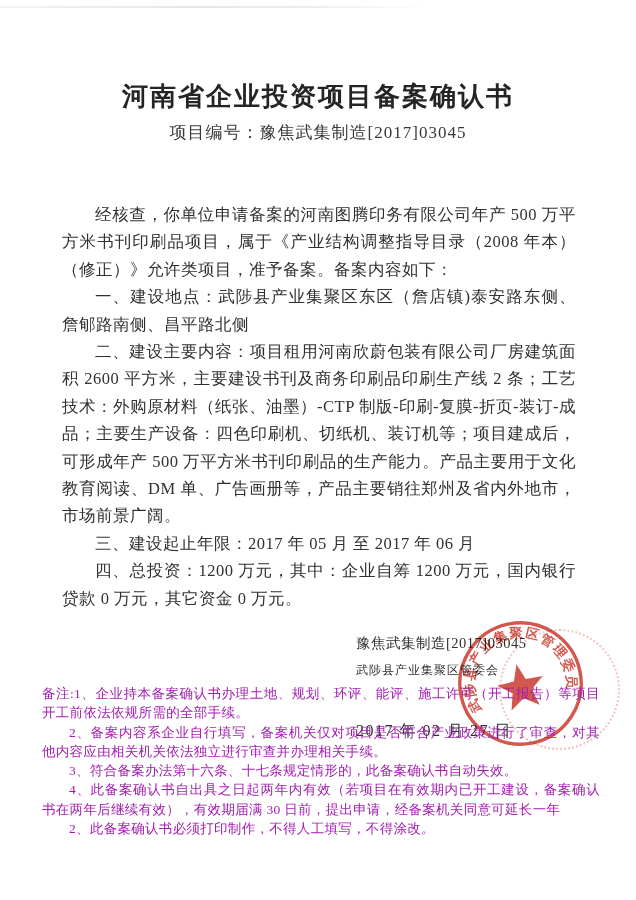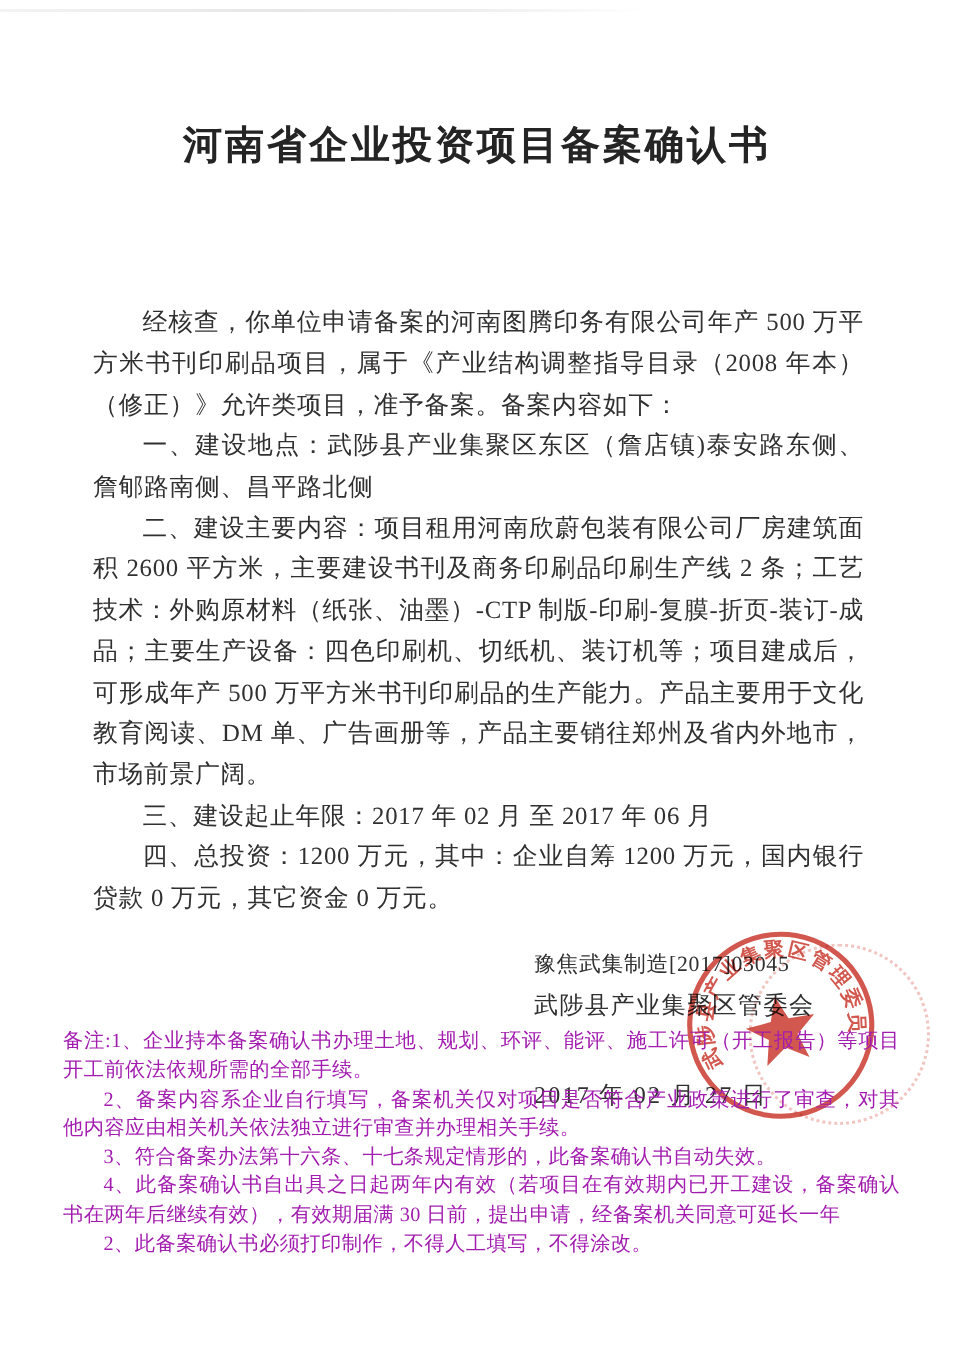--- a/index.html
+++ b/index.html
@@ -25,21 +25,21 @@
   }
   .doc-body{
     position:absolute;top:201px;left:62px;width:514px;
     font-size:16.5px;line-height:27.4px;color:#303030;text-align:justify;letter-spacing:0.5px;
   }
   .doc-body p{margin:0;text-indent:2em;}
   .signature{
     position:absolute;top:630px;left:356px;width:212px;color:#303030;
   }
   .sig-ref{font-size:14.5px;line-height:27px;letter-spacing:0.5px;}
-  .sig-issuer{font-size:16px;line-height:27px;letter-spacing:1px;}
+  .sig-issuer{font-size:12px;line-height:27px;letter-spacing:1px;}
   .sig-date{font-size:16px;line-height:28px;letter-spacing:1.5px;margin-top:33px;}
   .seal{
     position:absolute;left:452px;top:615px;width:137px;height:137px;
     transform:rotate(-12deg);opacity:.88;mix-blend-mode:multiply;
   }
   .seal text{font-family:"DejaVu Sans","Liberation Sans",sans-serif;font-weight:600;}
   .seal-ghost-ring{
     position:absolute;left:499px;top:629px;width:117px;height:117px;border-radius:50%;
     border:2px dotted rgba(204,65,54,.30);mix-blend-mode:multiply;
   }
@@ -52,27 +52,28 @@
 </style>
 </head>
 <body>
 
 <div class="page">
 
   <div class="scan-artifact-top"></div>
 
   <div class="doc-title">河南省企业投资项目备案确认书</div>
 
+  <div class="doc-subtitle">项目编号：豫焦武集制造[2017]03045</div>
 
 
   <div class="doc-body">
     <p>经核查，你单位申请备案的河南图腾印务有限公司年产 500 万平方米书刊印刷品项目，属于《产业结构调整指导目录（2008 年本）（修正）》允许类项目，准予备案。备案内容如下：</p>
     <p>一、建设地点：武陟县产业集聚区东区（詹店镇)泰安路东侧、詹郇路南侧、昌平路北侧</p>
     <p>二、建设主要内容：项目租用河南欣蔚包装有限公司厂房建筑面积 2600 平方米，主要建设书刊及商务印刷品印刷生产线 2 条；工艺技术：外购原材料（纸张、油墨）-CTP 制版-印刷-复膜-折页-装订-成品；主要生产设备：四色印刷机、切纸机、装订机等；项目建成后，可形成年产 500 万平方米书刊印刷品的生产能力。产品主要用于文化教育阅读、DM 单、广告画册等，产品主要销往郑州及省内外地市，市场前景广阔。</p>
-    <p>三、建设起止年限：2017 年 02 月 至 2017 年 06 月</p>
+    <p>三、建设起止年限：2017 年 05 月 至 2017 年 06 月</p>
     <p>四、总投资：1200 万元，其中：企业自筹 1200 万元，国内银行贷款 0 万元，其它资金 0 万元。</p>
   </div>
 
   <div class="signature">
     <div class="sig-ref">豫焦武集制造[2017]03045</div>
     <div class="sig-issuer">武陟县产业集聚区管委会</div>
     <div class="sig-date">2017 年 02 月 27 日</div>
   </div>
 
   <div class="seal-ghost-ring"></div>

